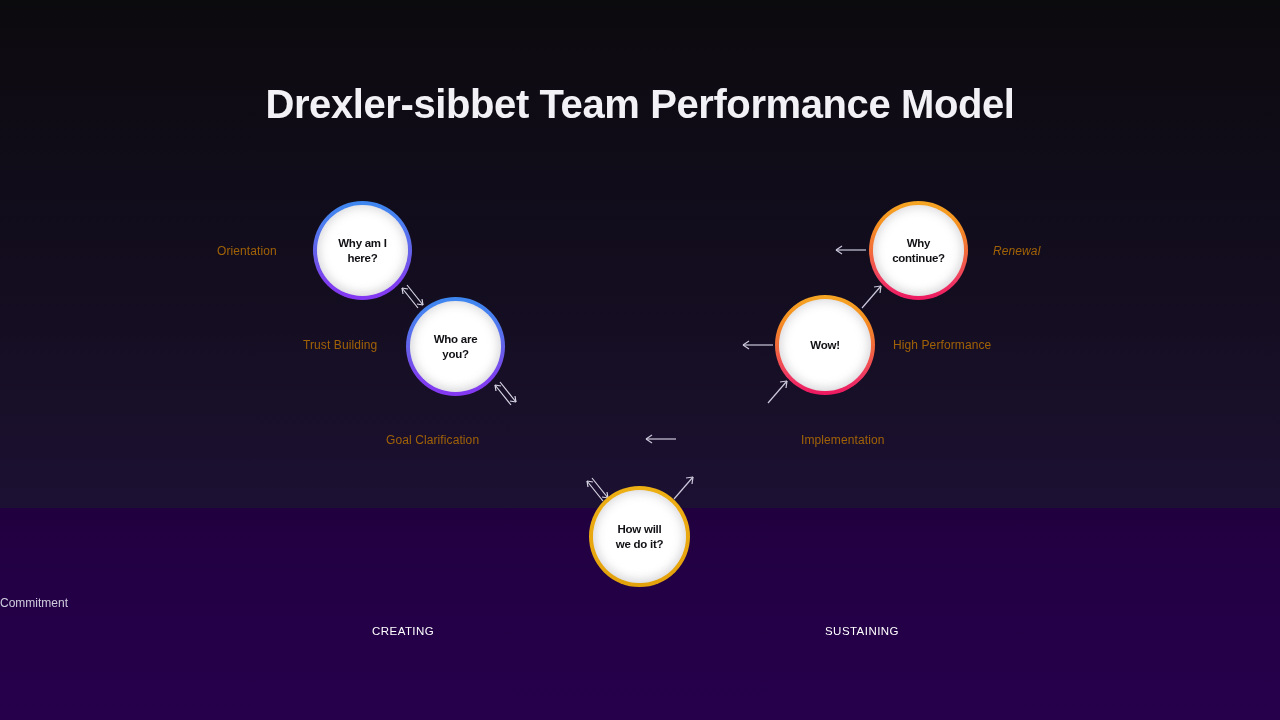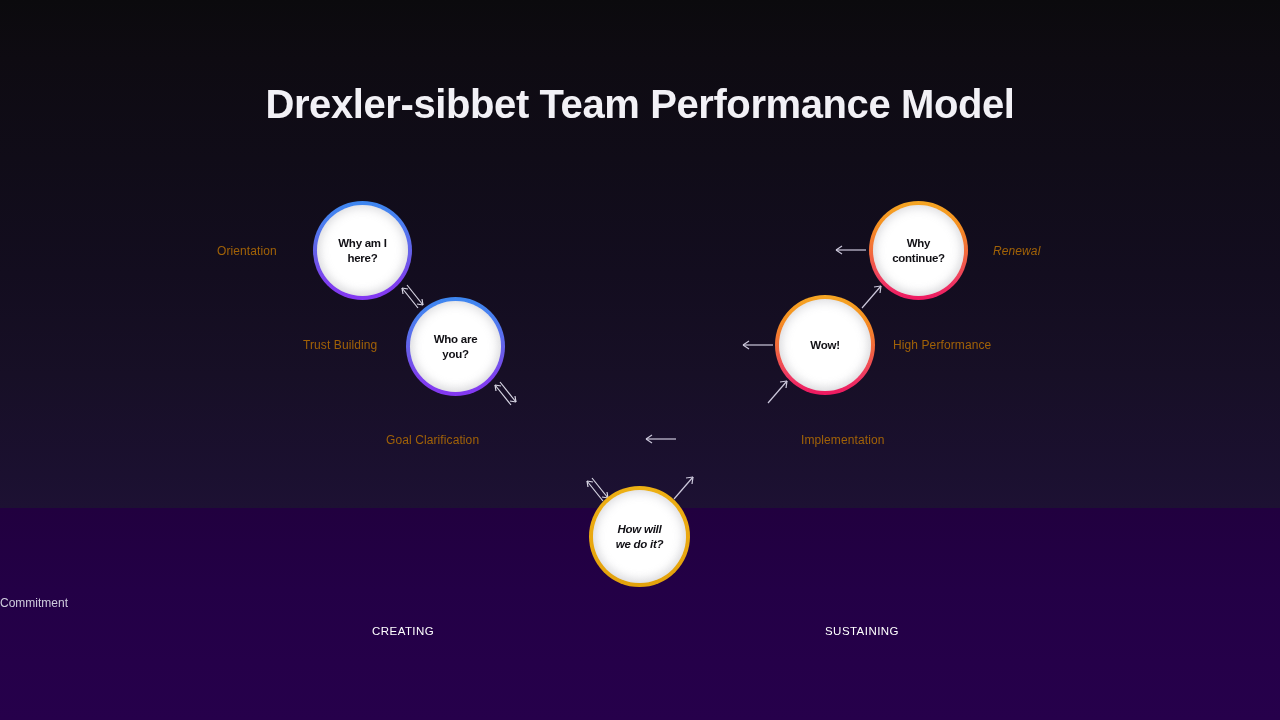--- a/index.html
+++ b/index.html
@@ -212,21 +212,21 @@
   </div>
 
   <div class="node ring-bluepurple" style="left:313px; top:201px; width:99px; height:99px;">
     <div class="face">
       <div class="ntext">Why am I
 here?</div>
     </div>
   </div>
 
 
-  <div class="node ring-gold" style="left:589px; top:486px; width:101px; height:101px;font-style:italic;">
+  <div class="node ring-gold" style="left:589px; top:486px; width:101px; height:101px;">
     <div class="face">
       <div class="ntext">How will
 we do it?</div>
     </div>
   </div>
 
 
   <div class="node ring-orangepink" style="left:775px; top:295px; width:100px; height:100px;">
     <div class="face">
       <div class="ntext">Wow!</div>

